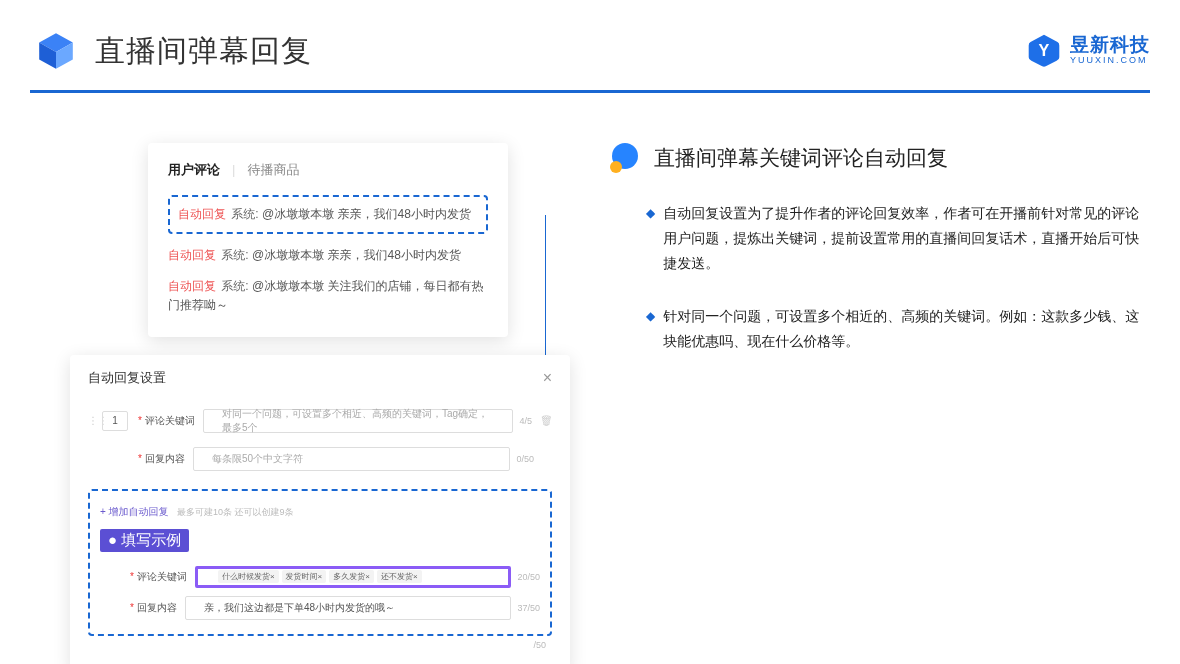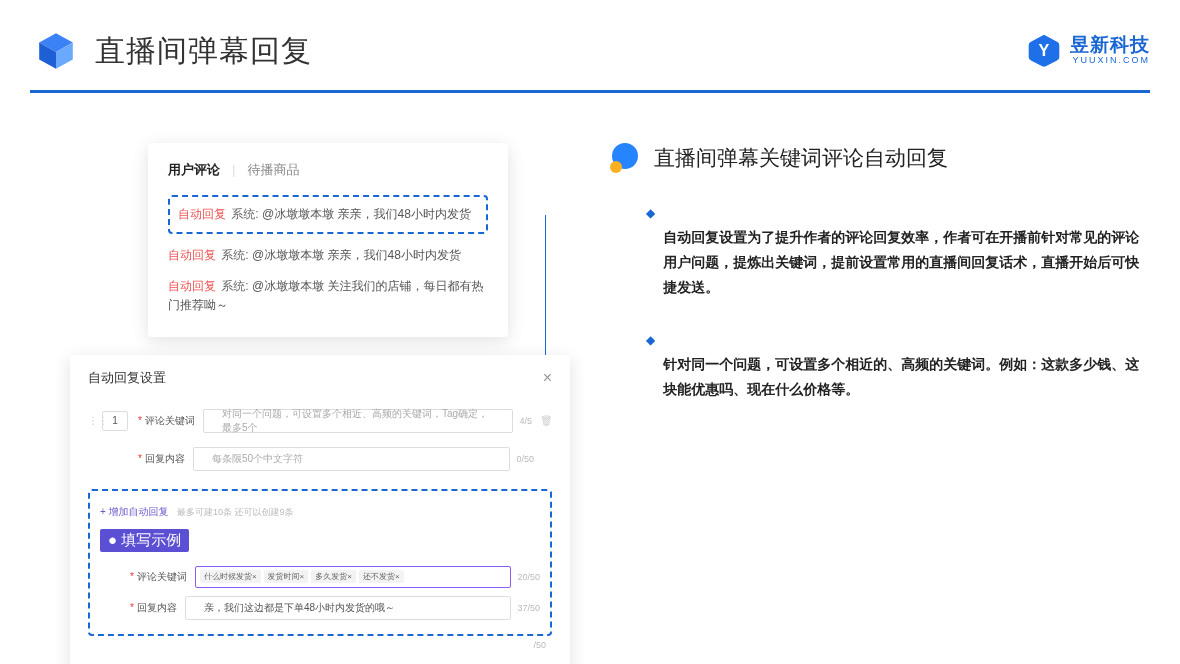--- a/index.html
+++ b/index.html
@@ -3,21 +3,21 @@
 <meta charset="utf-8">
 <style>
 *{margin:0;padding:0;box-sizing:border-box;font-family:"Microsoft YaHei","PingFang SC",sans-serif;}
 body{width:1180px;height:664px;background:#fff;position:relative;overflow:hidden;}
 .header{display:flex;align-items:center;padding:30px 35px 18px 35px;}
 .logo-cube{width:42px;height:42px;margin-right:18px;position:relative;}
 .logo-cube svg{width:100%;height:100%;}
 .title{font-size:30px;color:#333;font-weight:500;letter-spacing:1px;}
 .brand{position:absolute;right:30px;top:32px;display:flex;align-items:center;}
 .brand-icon{width:36px;height:36px;margin-right:8px;}
-.brand-text{display:flex;flex-direction:column;line-height:1.1;align-items:flex-end;}
+.brand-text{display:flex;flex-direction:column;line-height:1.1;}
 .brand-main{font-size:19px;color:#1967d2;font-weight:700;letter-spacing:1px;}
 .brand-sub{font-size:9px;color:#1967d2;letter-spacing:2px;}
 .header-rule{height:2.5px;background:#1967d2;margin:0 30px;}
 .content{display:flex;padding:50px 30px 0 30px;position:relative;}
 .left{width:540px;position:relative;}
 .panel{background:#fff;box-shadow:0 4px 18px rgba(0,0,0,.12);border-radius:4px;position:absolute;}
 .panel1{width:360px;left:118px;top:0;padding:18px 20px 22px 20px;}
 .tabs{display:flex;font-size:13px;color:#888;align-items:center;}
 .tabs .active{color:#222;font-weight:700;margin-right:12px;}
 .tabs .sep{color:#ddd;margin-right:12px;}
@@ -35,32 +35,32 @@
 .req{color:#e33;margin-right:3px;}
 .flabel{color:#555;margin-right:8px;white-space:nowrap;}
 .finput{flex:1;height:24px;border:1px solid #ddd;border-radius:2px;padding:0 18px;font-size:10px;color:#aaa;display:flex;align-items:center;}
 .counter{font-size:9px;color:#bbb;margin-left:6px;white-space:nowrap;}
 .trash{color:#ccc;margin-left:8px;width:12px;}
 .row2{margin-left:50px;}
 .dashed-block{border:2px dashed #1967d2;border-radius:4px;padding:10px 10px 14px 10px;margin-top:18px;position:relative;z-index:3;}
 .add-link{font-size:10px;color:#6a5acd;margin-bottom:6px;display:inline-block;}
 .hint{font-size:9px;color:#bbb;margin-left:4px;}
 .pill{display:inline-block;background:#5b4fd4;color:#fff;font-size:15px;padding:2px 8px;border-radius:2px;margin-bottom:8px;}
-.tag-input{flex:1;height:22px;border:1px solid #8b5cf6;border-radius:2px;display:flex;align-items:center;padding:0 4px;gap:3px;}
+.tag-input{flex:1;height:22px;border:3px solid #8b5cf6;border-radius:2px;display:flex;align-items:center;padding:0 20px;gap:3px;}
 .tag{font-size:8px;color:#666;background:#f3f3f3;border-radius:2px;padding:1px 4px;white-space:nowrap;}
 .connector{position:absolute;border:1.5px solid #1967d2;border-top:none;border-left:none;pointer-events:none;}
 .right{flex:1;padding-left:40px;}
 .sec-head{display:flex;align-items:center;margin-bottom:28px;}
 .bubble-icon{width:30px;height:30px;margin-right:14px;position:relative;}
 .bubble-blue{position:absolute;width:26px;height:26px;border-radius:50%;background:#2684ff;top:0;left:2px;}
 .bubble-ylw{position:absolute;width:12px;height:12px;border-radius:50%;background:#ffb020;bottom:0;left:0;}
 .sec-title{font-size:21px;color:#222;font-weight:500;}
 .bullet{display:flex;font-size:14px;color:#222;line-height:1.8;margin-bottom:28px;padding-left:36px;}
 .bullet .dia{color:#1967d2;margin-right:8px;font-size:12px;line-height:2;}
-.bullet .txt{flex:1;font-weight:700;margin-top:24px;}
+.bullet .txt{flex:1;font-weight:400;}
 </style>
 </head>
 <body>
 
 <div class="header">
   <div class="logo-cube">
     <svg viewBox="0 0 40 40">
         <polygon points="20,3 36,12 20,21 4,12" fill="#3b82f6"></polygon>
         <polygon points="4,12 20,21 20,37 4,28" fill="#1e5fd6"></polygon>
         <polygon points="36,12 20,21 20,37 36,28" fill="#6ba8ff"></polygon>

